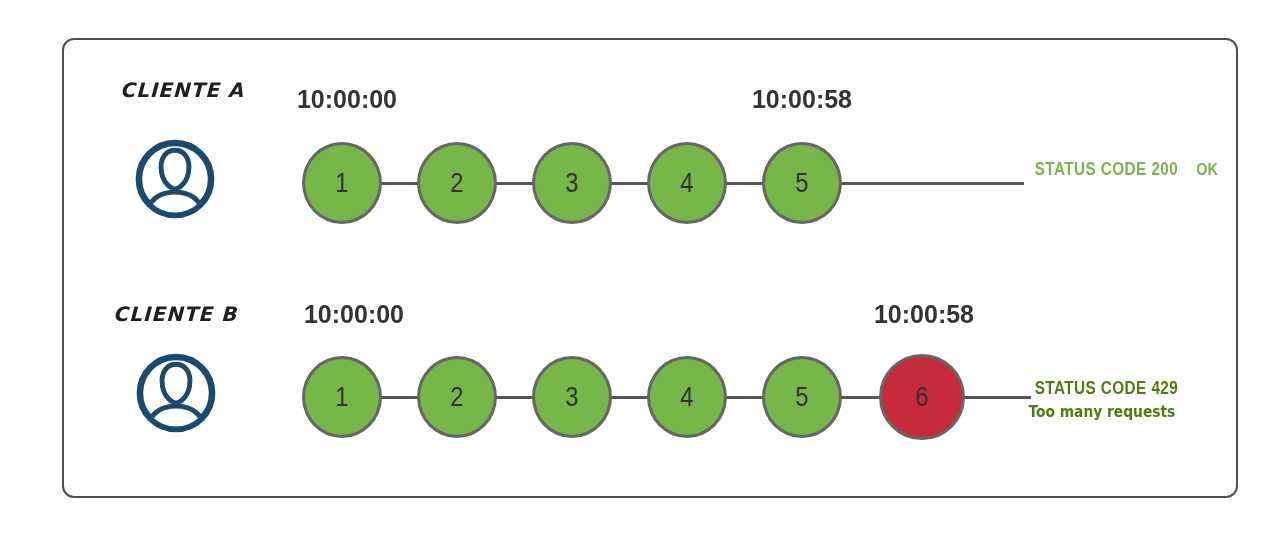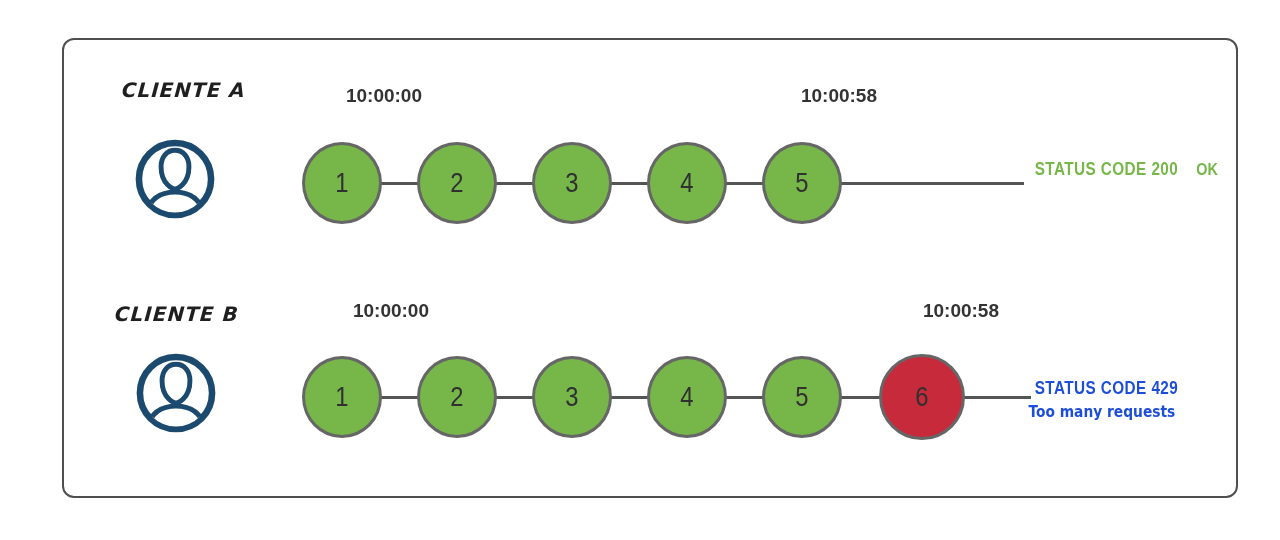--- a/index.html
+++ b/index.html
@@ -32,23 +32,23 @@
     font-size: 20px;
     letter-spacing: 1px;
     color: #1f1f1f;
     transform: skewX(-4deg);
     white-space: nowrap;
   }
 
   .timestamp {
     position: absolute;
     width: 150px;
-    text-align: right;
-    font-weight: 700;
-    font-size: 19px;
+    text-align: center;
+    font-weight: 700;
+    font-size: 25px;
     color: #333333;
     white-space: nowrap;
   }
 
   .timeline {
     position: absolute;
     height: 3px;
     background: #555555;
   }
 
@@ -82,21 +82,21 @@
     font-weight: 700;
     font-size: 18px;
     letter-spacing: 0.5px;
     transform: scaleX(0.85);
   }
   .status .detail {
     display: block;
     margin-top: 1px;
   }
   .status.ok-text  { color: #77b74a; }
-  .status.err-text { color: #1d4ed8; }
+  .status.err-text { color: #4d7c0f; }
   .status.ok-text .detail {
     display: inline-block;
     font-weight: 700;
     font-size: 16px;
     transform: scaleX(0.9);
   }
   .status.err-text .detail-hand {
     display: inline-block;
     font-family: "DejaVu Sans", sans-serif;
     font-weight: 700;

